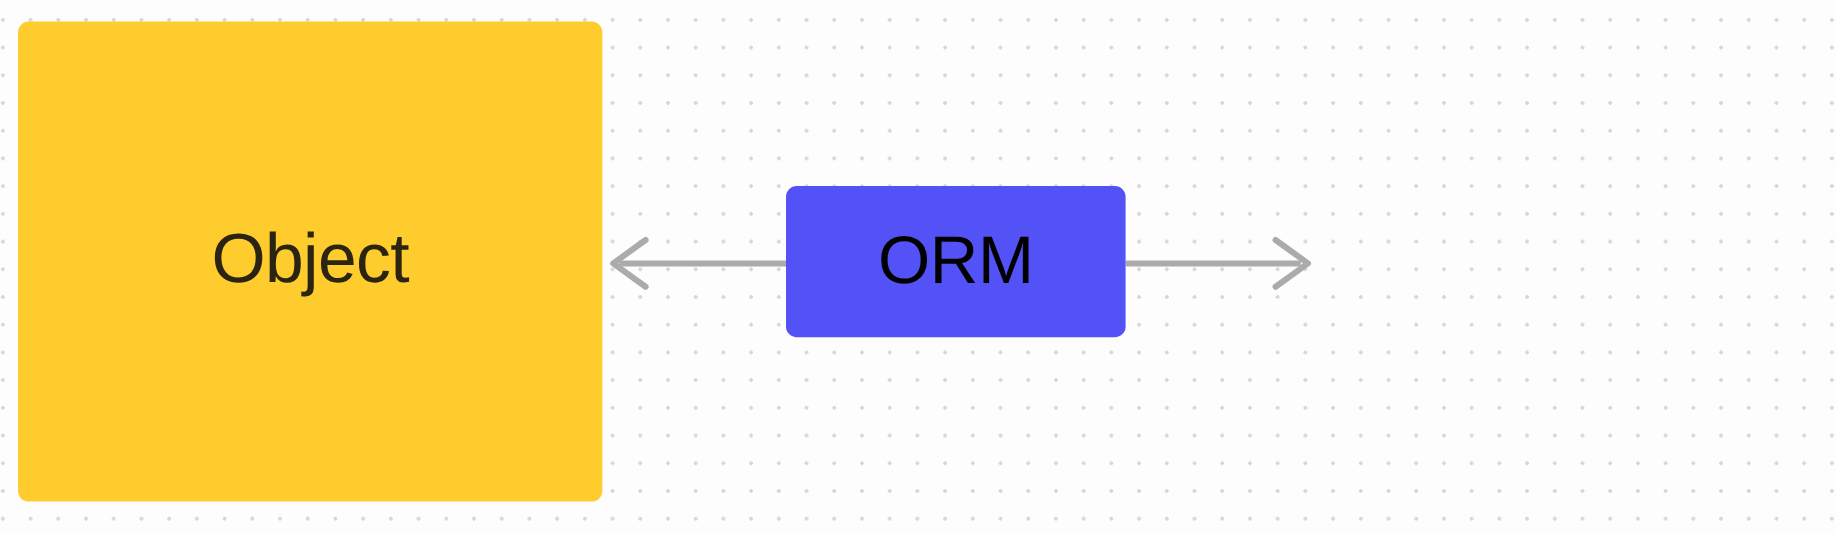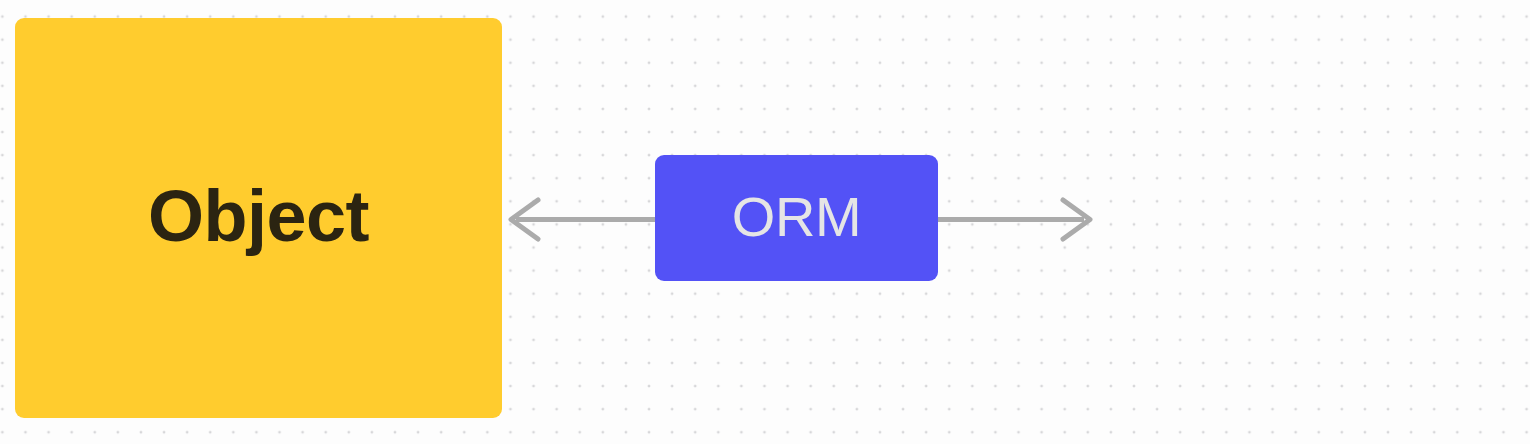--- a/index.html
+++ b/index.html
@@ -26,22 +26,22 @@
     top: 18px;
     width: 487px;
     height: 400px;
     border-radius: 9px;
     background: #FFCC2E;
     display: flex;
     align-items: center;
     justify-content: center;
   }
   .node-object .label {
-    font-size: 72px;
-    font-weight: 700;
+    font-size: 58px;
+    font-weight: 400;
     color: #2B2411;
     letter-spacing: -0.5px;
     line-height: 1;
     transform: translateY(-2px);
   }
 
   
   .node-orm {
     position: absolute;
     left: 655px;
@@ -50,21 +50,21 @@
     height: 126px;
     border-radius: 9px;
     background: #5352F6;
     display: flex;
     align-items: center;
     justify-content: center;
   }
   .node-orm .label {
     font-size: 56px;
     font-weight: 400;
-    color: #e5e5e5;
+    color: #000000;
     letter-spacing: -0.3px;
     line-height: 1;
     transform: translateY(-1px);
   }
 
   
   .node-data {
     position: absolute;
     left: 1092px;
     top: 8px;

